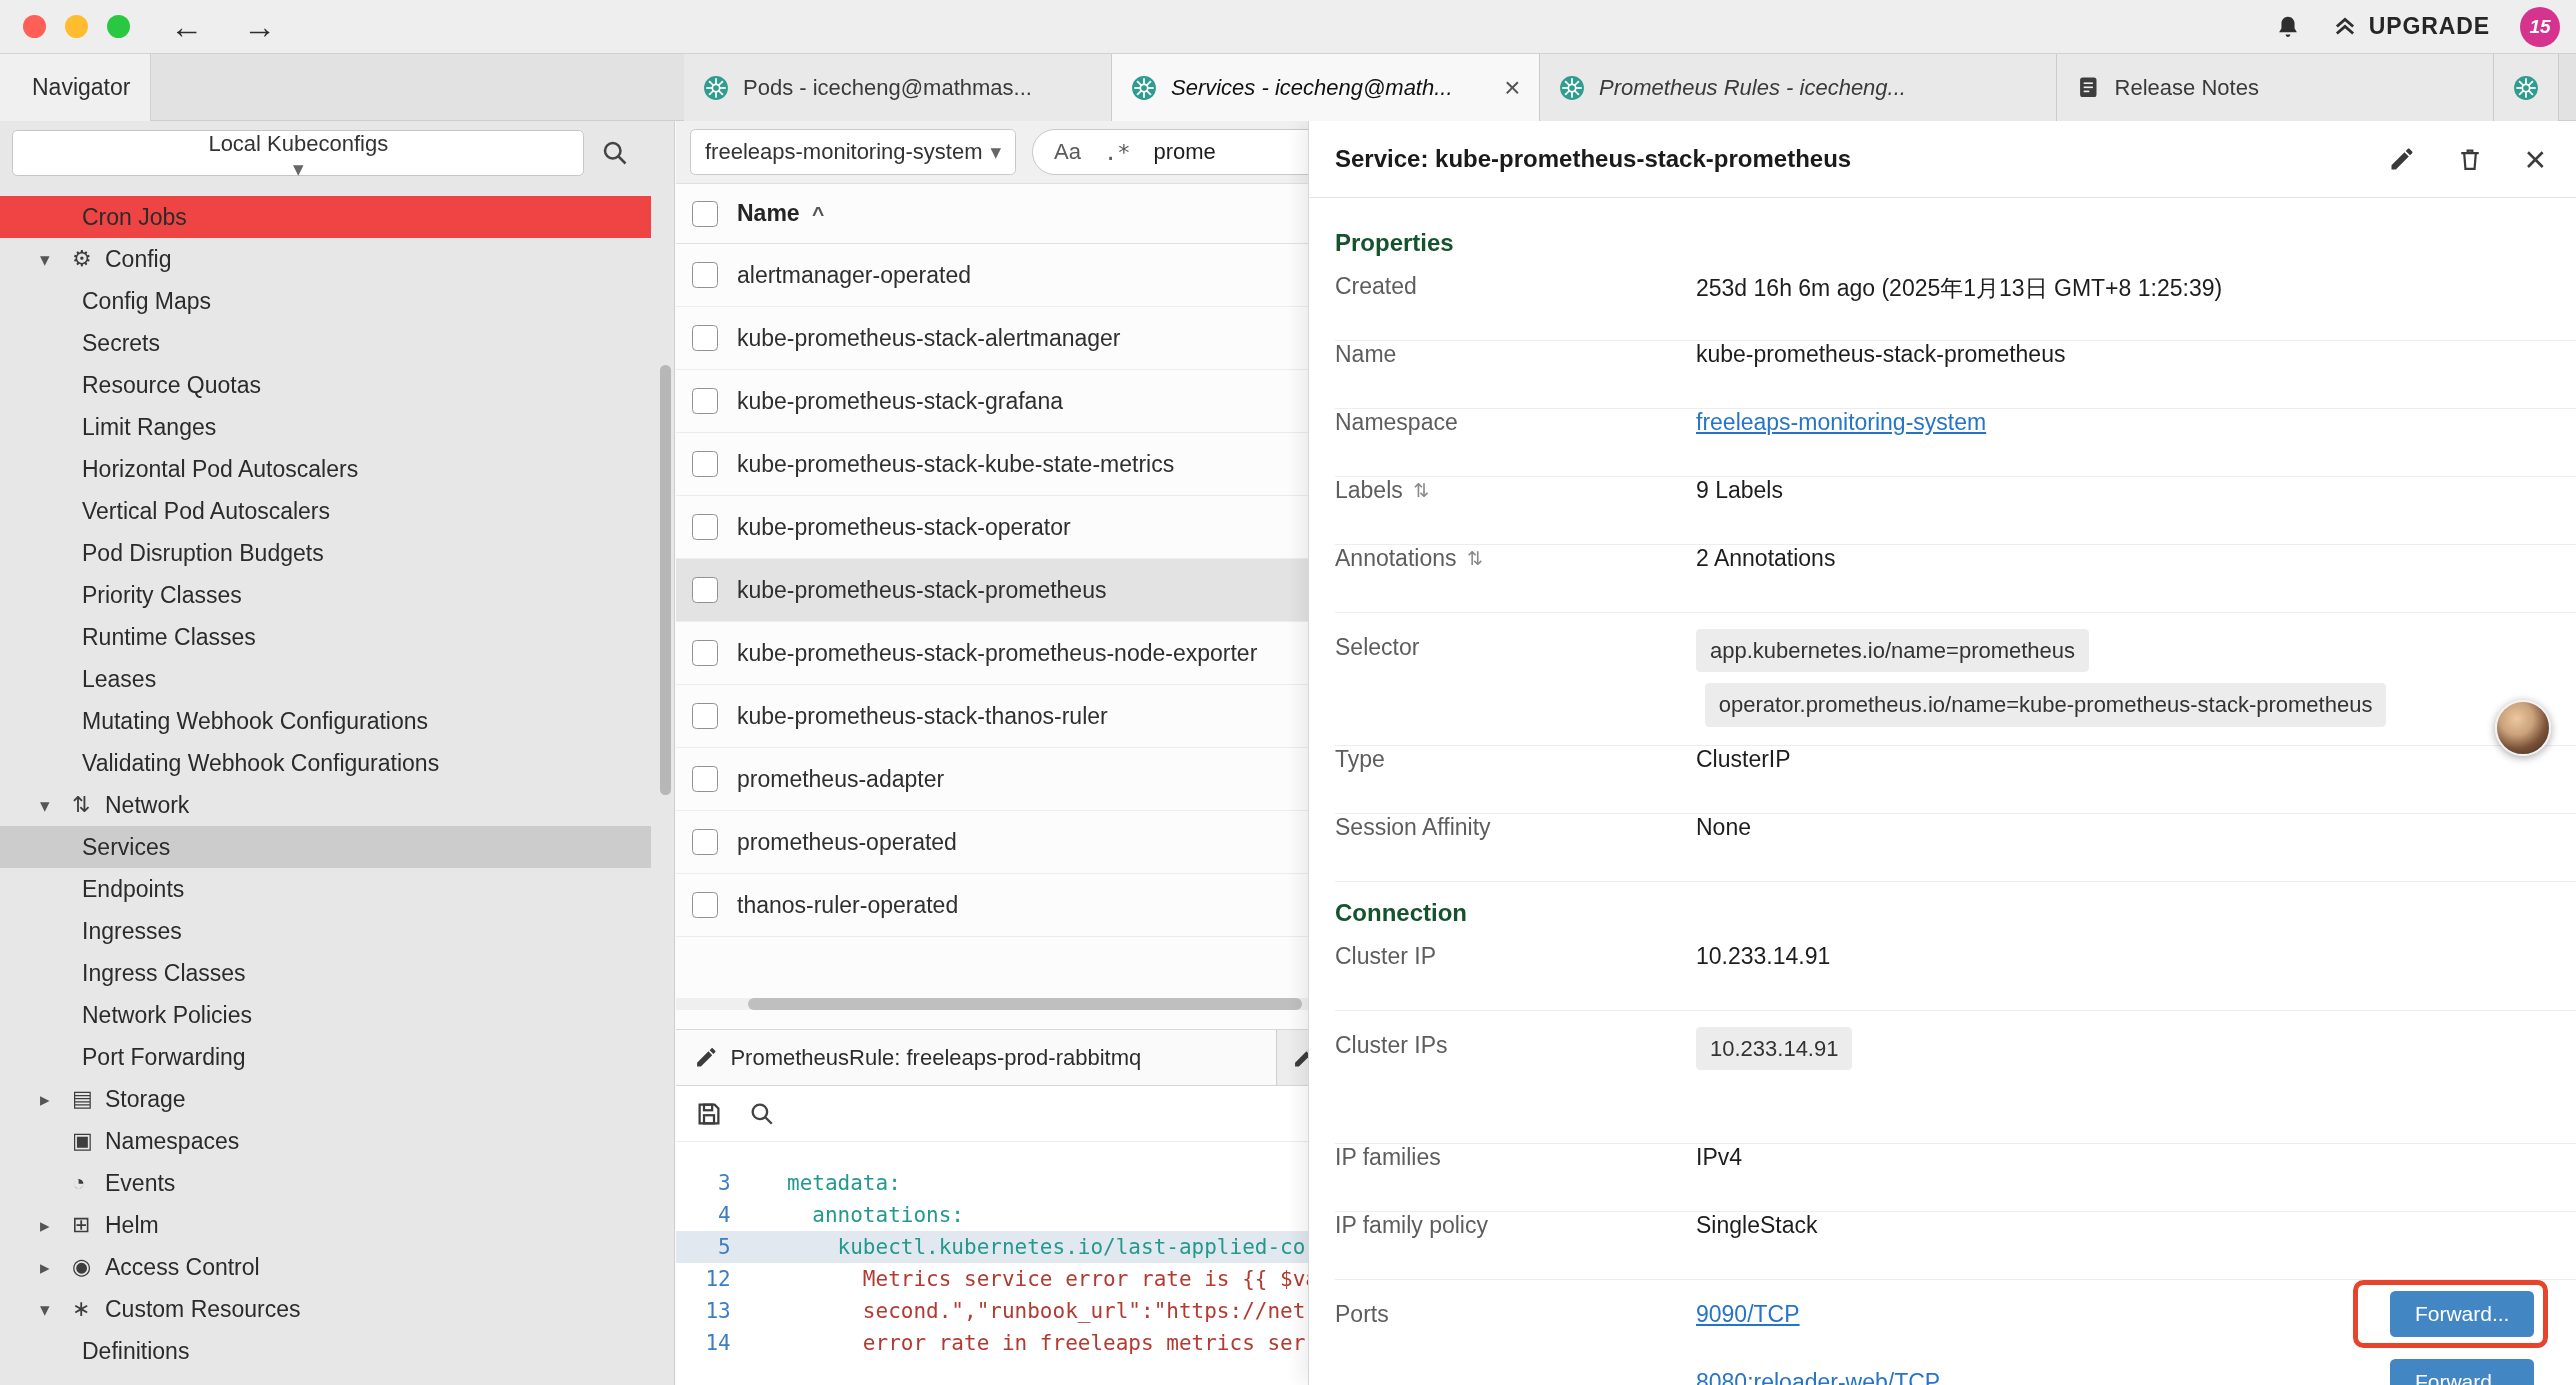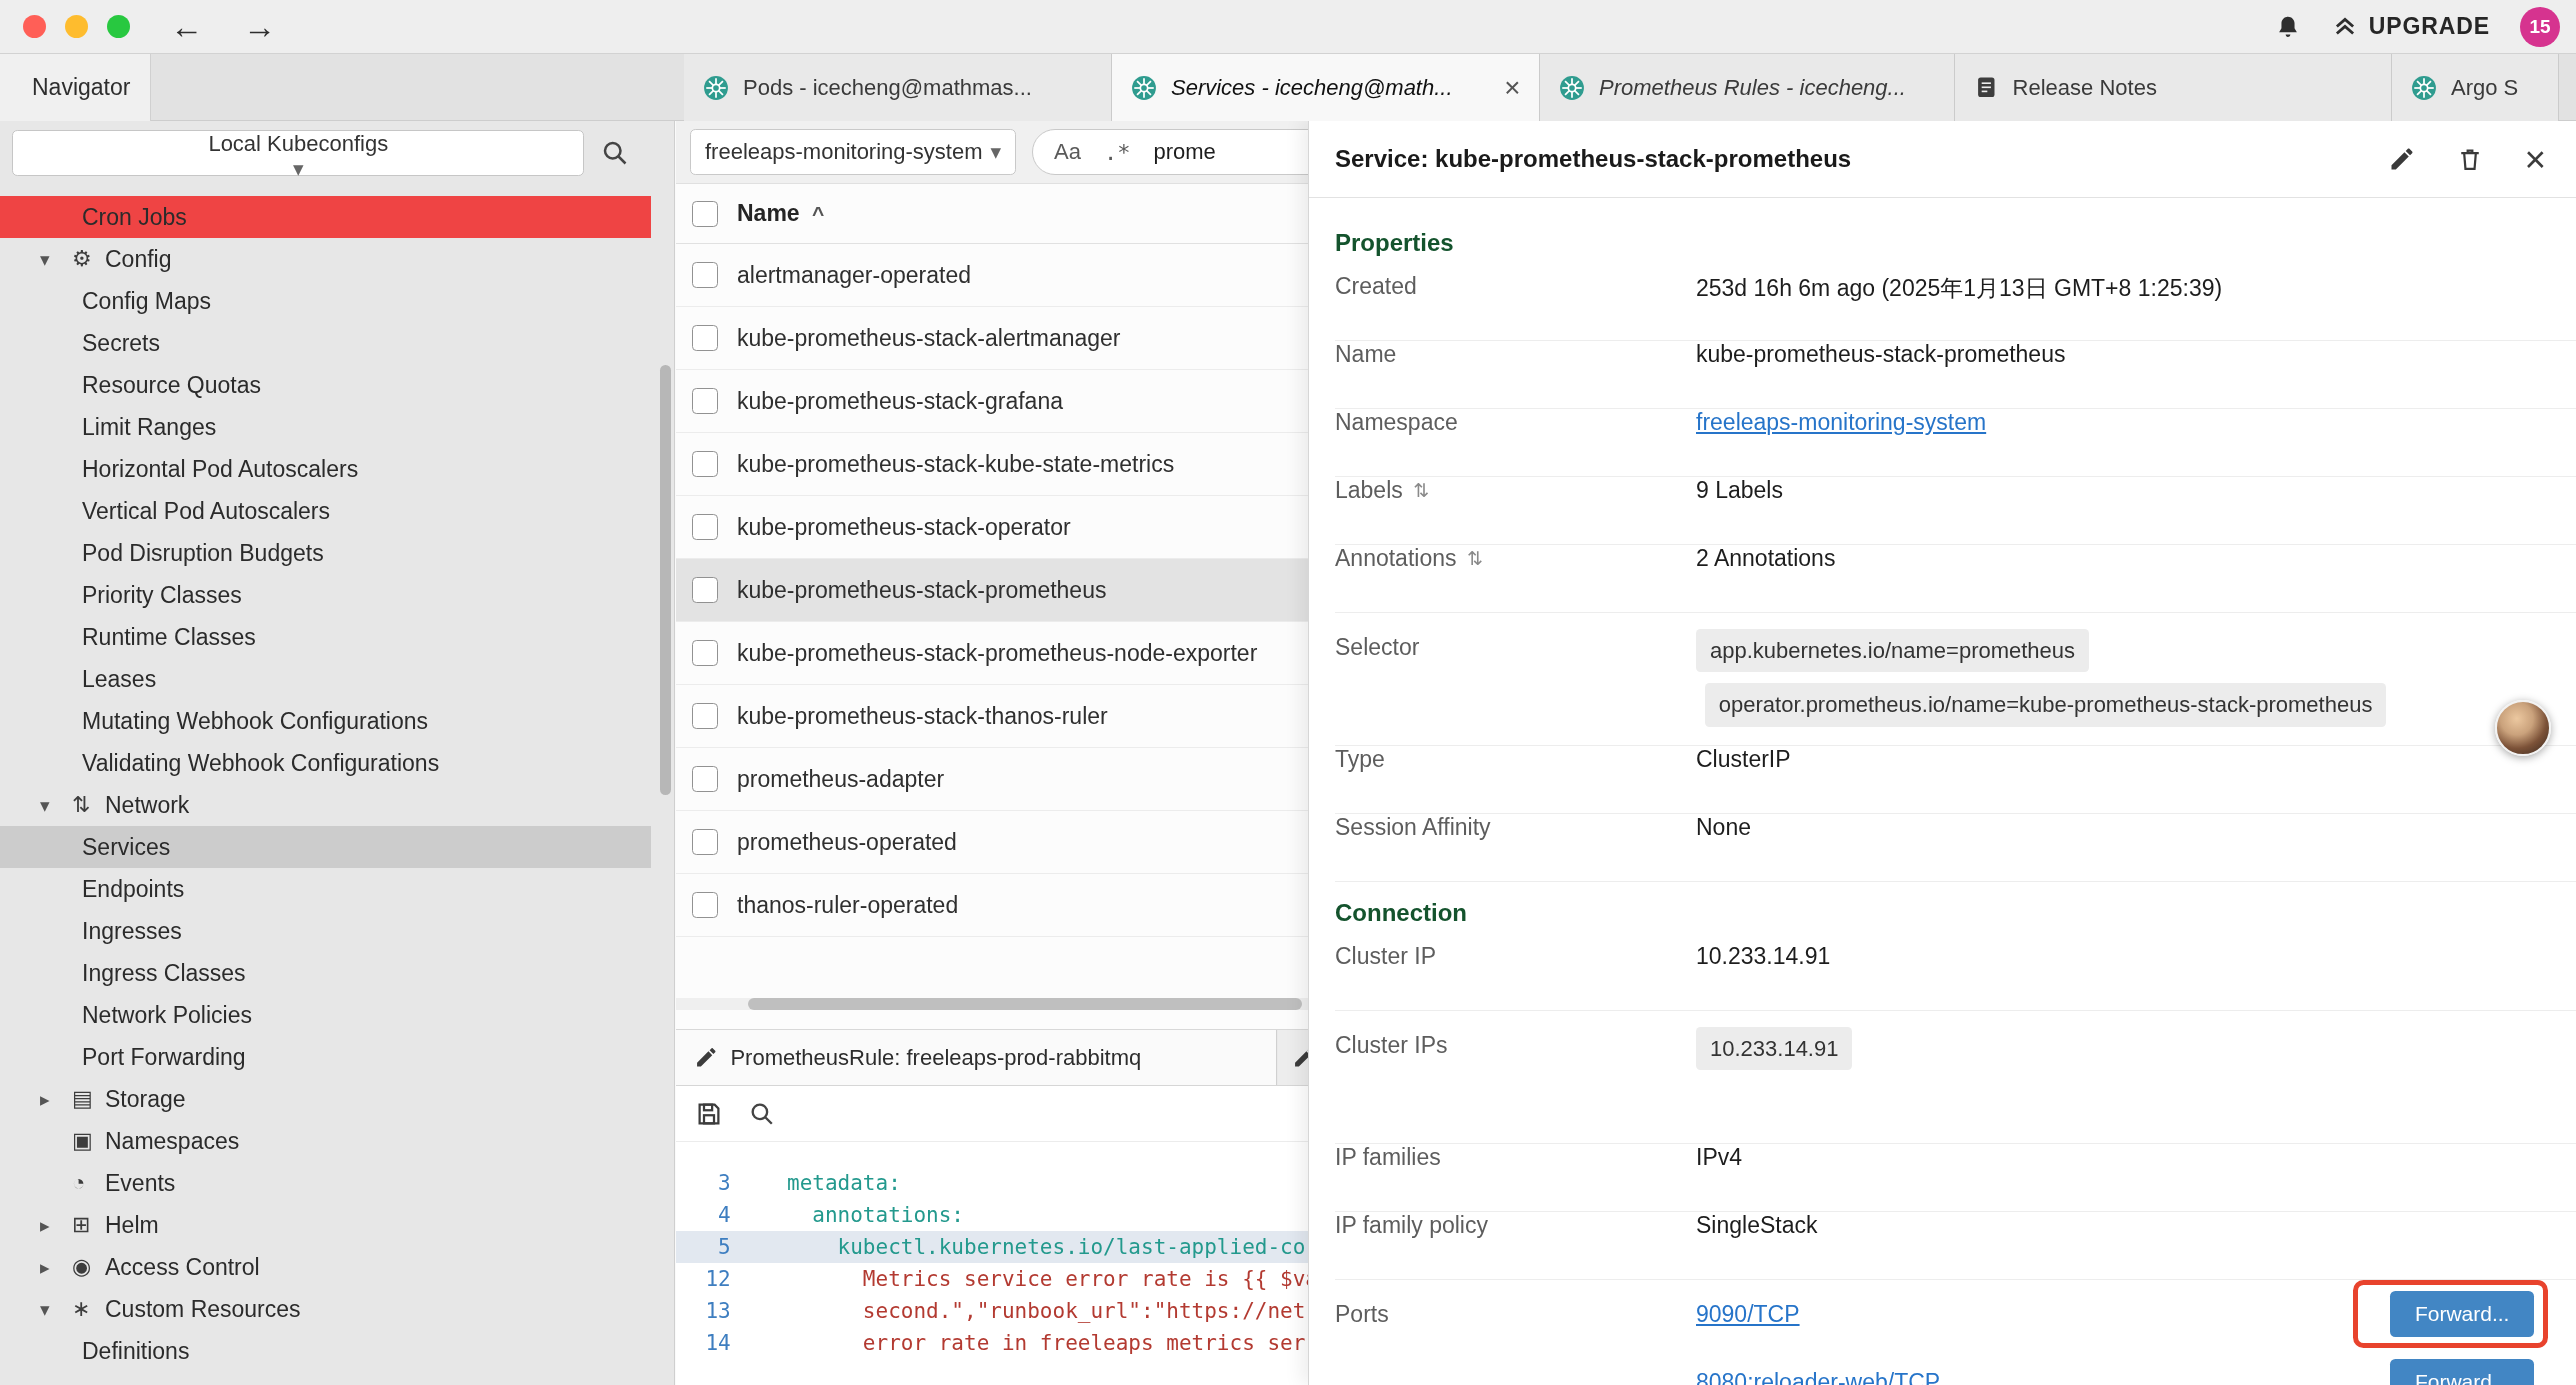--- a/index.html
+++ b/index.html
@@ -13,33 +13,33 @@
             border-bottom:0.9px solid #d2d2d2; display:flex; align-items:center; z-index:30; }
   .traffic { display:flex; gap:19px; margin-left:23px; }
   .light { width:23px; height:23px; border-radius:50%; }
   .light.red { background:#ff5f57; } .light.yellow { background:#febc2e; } .light.green { background:#28c840; }
   .nav-arrows { margin-left:40px; display:flex; gap:40px; font-size:33px; color:#2e2e2e; line-height:1; }
   .nav-arrows span { cursor:default; }
   .topbar-spacer { flex:1; }
   .topbar-right { display:flex; align-items:center; gap:30px; margin-right:16px; }
   .upgrade { display:flex; align-items:center; gap:10.5px; font-size:23px; font-weight:bold; color:#262626; letter-spacing:0.9px; }
   .badge { width:40px; height:40px; border-radius:50%; background:#d6338f; color:#fff; font-size:19px;
-           font-weight:bold; display:flex; align-items:center; justify-content:center; }
+           font-weight:bold; display:flex; align-items:center; justify-content:center;font-style:italic; }
 
   
   .tabbar { position:absolute; top:54px; left:0; width:100%; height:67px; background:#e2e2e2;
             border-bottom:0.9px solid #cdcdcd; z-index:25; }
   .navigator-tab { position:absolute; left:0; top:0; width:151px; height:67px; background:#f0f0f0;
                    display:flex; align-items:center; padding-left:32px; font-size:23px; color:#2e2e2e;
                    border-right:0.9px solid #d0d0d0; }
   .tab-strip { position:absolute; left:684px; top:0; right:17px; height:67px; display:flex; }
   .tab { display:flex; align-items:center; gap:14px; padding:0 19px; border-right:0.9px solid #cbcbcb;
          font-size:22px; color:#3a3a3a; background:#e9e9e9; overflow:hidden; white-space:nowrap; }
   .tab:nth-child(1){ width:428px; } .tab:nth-child(2){ width:428px;font-style:italic; }
-  .tab:nth-child(3){ width:415px; } .tab:nth-child(4){ width:437px; } .tab:nth-child(5){ flex:1; }
+  .tab:nth-child(3){ width:517px; } .tab:nth-child(4){ width:437px; } .tab:nth-child(5){ flex:1; }
   .tab.active { background:#f8f8f8; color:#111; }
   .tab.italic .tab-label { font-style:italic; }
   .tab-label { overflow:hidden; white-space:nowrap; flex:1; }
   .tab-close { font-size:28px; color:#555; margin-left:5.3px; }
 
   
   .sidebar { position:absolute; left:0; top:121px; width:675px; bottom:0; background:#e7e7e7;
              border-right:0.9px solid #cfcfcf; overflow:hidden; }
   .sidebar-toolbar { height:63px; display:flex; align-items:center; padding:0 12.3px; gap:16px; }
   .kubeconfig-select { width:572px; height:46px; background:#fff; border:0.9px solid #c6c6c6; border-radius:5.3px;

